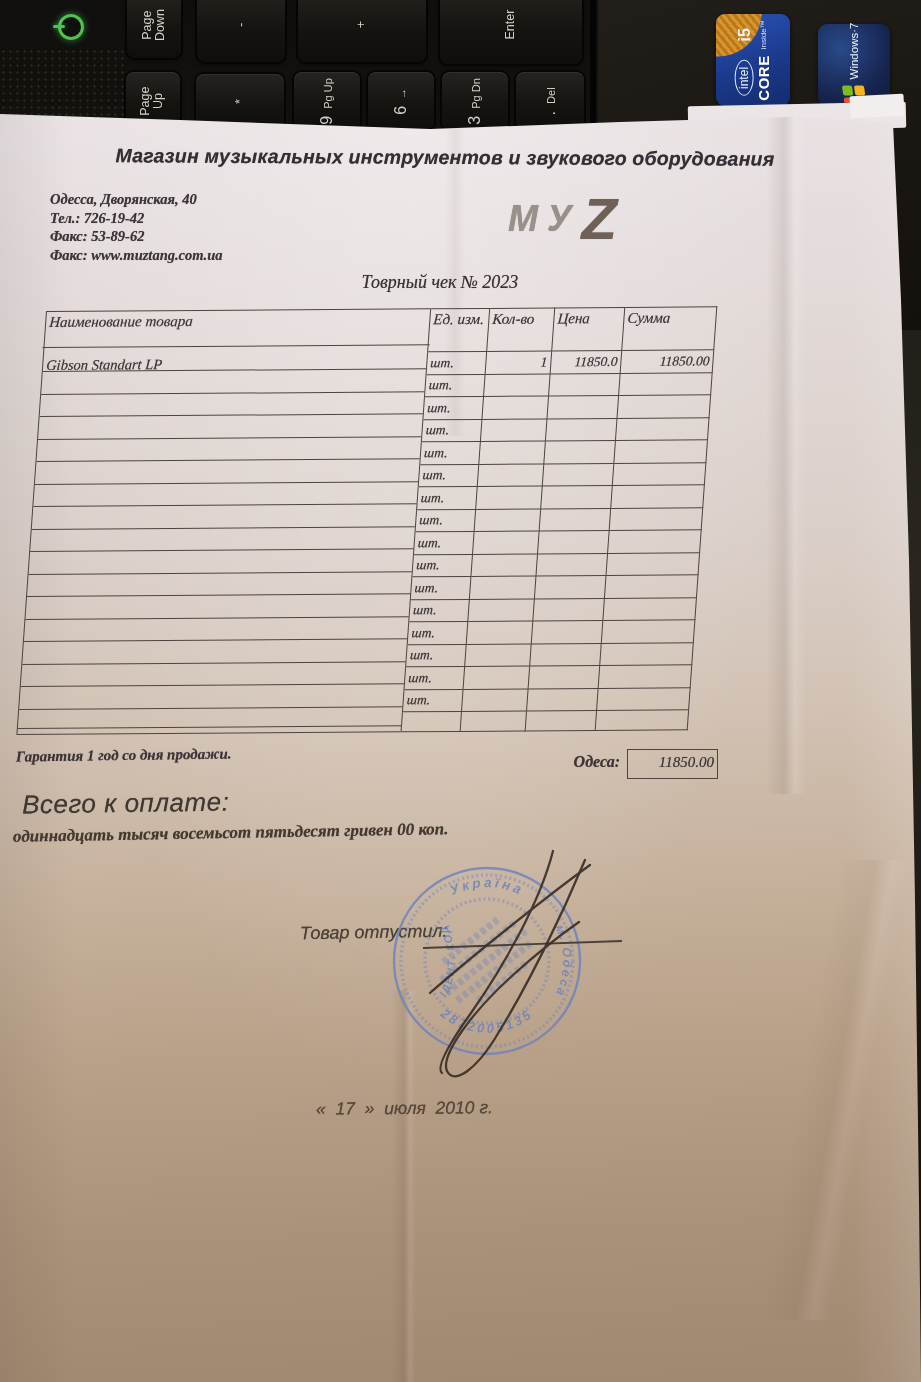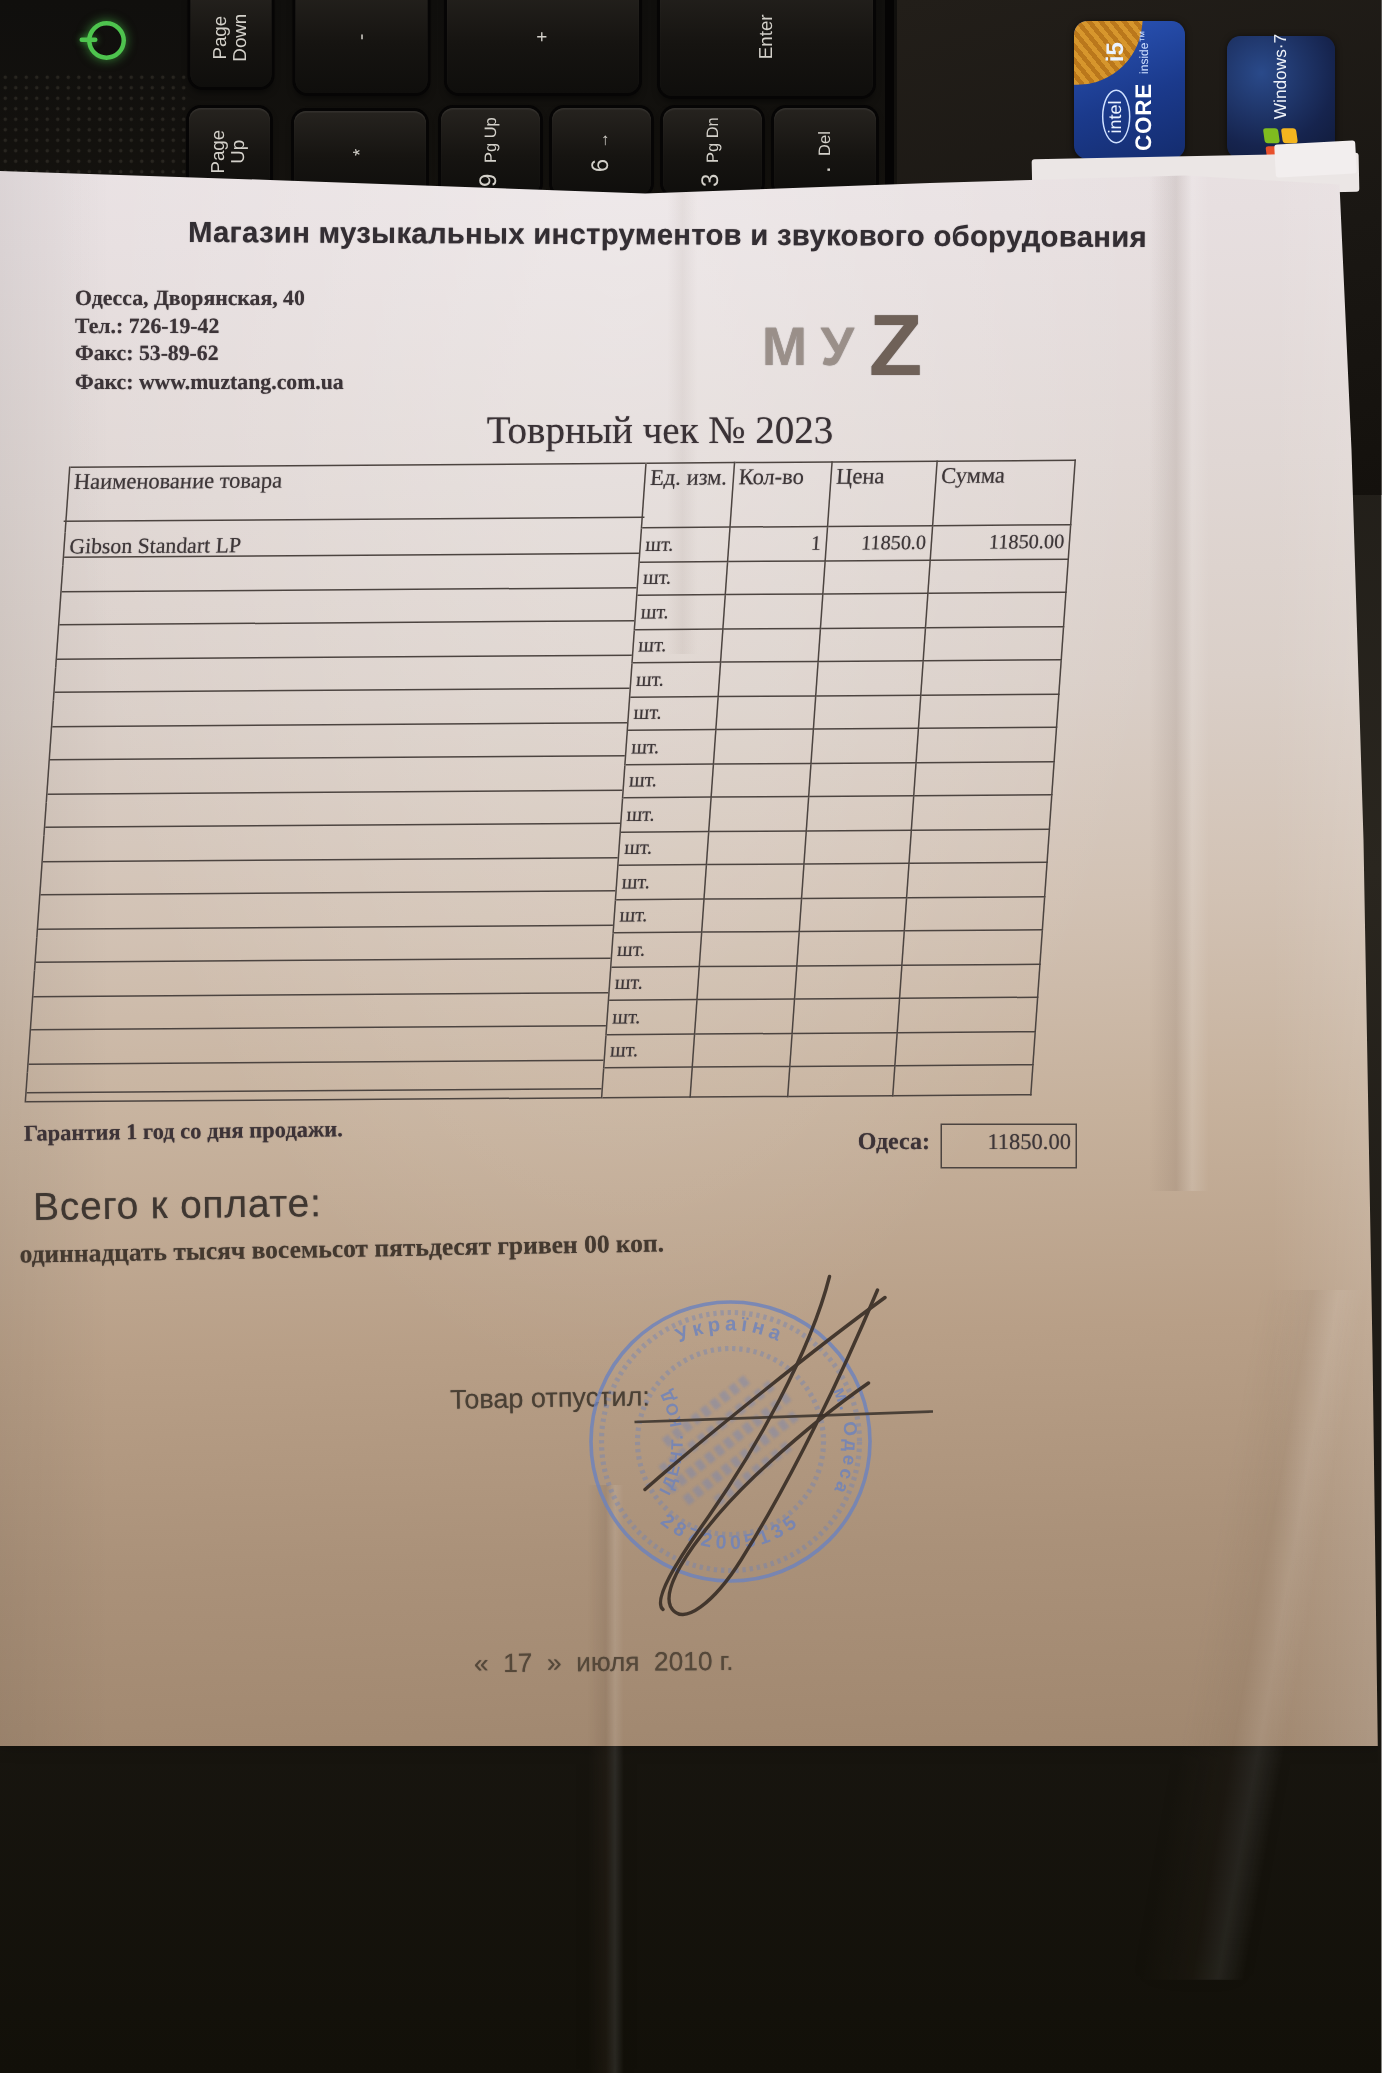--- a/index.html
+++ b/index.html
@@ -63,51 +63,51 @@
   .sticker-white{position:absolute;left:720px;top:116px;width:52px;height:26px;background:#e9e6e2;border-radius:4px 4px 0 0;}
   .sticker-white::before{content:"";position:absolute;left:6px;top:5px;width:14px;height:10px;border:2px solid #7c7а74;border-color:#7c7a74;}
   .sticker-white::after{content:"";position:absolute;right:7px;top:6px;width:8px;height:8px;background:#8a867f;}
   .sticker-red{position:absolute;left:826px;top:110px;width:60px;height:30px;border-radius:4px;
     background:linear-gradient(180deg,#c3261b,#9d1c12);}
   .sticker-red::before{content:"";position:absolute;left:5px;top:7px;width:10px;height:13px;background:#e8e4de;border-radius:2px;}
   
   .wedge1{position:absolute;left:688px;top:104px;width:218px;height:26px;background:#ebe6e5;transform:rotate(-1.2deg);border-radius:2px;z-index:2;}
   .wedge2{position:absolute;left:850px;top:95px;width:54px;height:22px;background:#f2eeee;transform:rotate(-3deg);border-radius:2px;z-index:2;}
   
-  .paper{position:absolute;left:0;top:0;width:921px;height:1164px;z-index:3;
+  .paper{position:absolute;left:0;top:0;width:921px;height:1382px;z-index:3;
     clip-path:polygon(0 114px,180px 120px,430px 129px,620px 122px,790px 117px,893px 123px,
       901px 300px,909px 560px,915px 900px,919px 1200px,921px 1382px,0 1382px);
     background:linear-gradient(178deg,#ede6e9 0%,#e7dfe0 14%,#e0d7d4 28%,#dacfc8 40%,#d2c2b4 52%,
       #c6b19c 64%,#b89f87 76%,#aa9179 88%,#a0876f 100%);
-    filter:drop-shadow(0 -3px 6px rgba(0,0,0,.5));}
+    filter:drop-shadow(0 -3px 6px rgba(0,0,0,.5));font-style:italic;}
   .paper::before{content:"";position:absolute;inset:0;
     background:radial-gradient(ellipse at 45% 10%,rgba(255,255,255,.28),transparent 55%),
                linear-gradient(90deg,rgba(0,0,0,.06),transparent 8%,transparent 92%,rgba(255,255,255,.14));
     pointer-events:none;}
   .crease{position:absolute;pointer-events:none;}
   .crease-v1{left:766px;top:114px;width:40px;height:680px;
     background:linear-gradient(90deg,transparent,rgba(90,70,60,.12) 45%,rgba(255,255,255,.14) 72%,transparent);}
   .crease-v2{left:392px;top:990px;width:24px;height:392px;
     background:linear-gradient(90deg,transparent,rgba(90,70,55,.14) 50%,rgba(255,255,255,.10) 75%,transparent);}
   .crease-v3{left:445px;top:116px;width:20px;height:320px;
     background:linear-gradient(90deg,transparent,rgba(110,90,80,.08) 50%,transparent);}
   .crease-d1{left:800px;top:860px;width:70px;height:460px;transform:skewX(-10deg);
     background:linear-gradient(90deg,transparent,rgba(100,80,60,.08) 50%,rgba(255,255,255,.08) 75%,transparent);}
   
   .ptext{position:absolute;color:#3e3739;text-shadow:0 0 .7px rgba(62,55,57,.65);}
   .store-header{left:85px;top:146px;width:720px;text-align:center;font-weight:bold;font-size:19.5px;
     letter-spacing:.2px;color:#332e33;transform:rotate(.3deg);}
   .addr{left:50px;top:190px;font-family:"Liberation Serif",serif;font-weight:bold;font-size:14.5px;
     line-height:18.6px;color:#3c3438;}
   .addr div{white-space:nowrap;}
-  .logo{left:508px;top:208px;display:flex;align-items:center;filter:blur(.4px);}
+  .logo{left:508px;top:196px;display:flex;align-items:center;filter:blur(.4px);}
   .logo-part{font-weight:bold;font-size:36px;letter-spacing:9px;color:rgba(160,148,141,.85);}
   .logo-z{font-weight:bold;font-size:58px;line-height:.8;color:#6f6158;margin:0 1px;}
   .doc-title{left:240px;top:272px;width:400px;text-align:center;font-family:"Liberation Serif",serif;
-    font-size:26px;color:#3a3236;}
+    font-size:18px;color:#3a3236;}
   
   .tbl-wrap{position:absolute;left:46px;top:311px;width:676px;transform:skewX(-4deg) skewY(-.4deg);transform-origin:0 0;}
   table.rtable{width:670px;border-collapse:collapse;border:1.7px solid #4c4440;
     font-family:"Liberation Serif",serif;color:#3e3739;table-layout:fixed;}
   .rtable col.w-name{width:384px;} .rtable col.w-unit{width:59px;} .rtable col.w-qty{width:65px;}
   .rtable col.w-price{width:70px;} .rtable col.w-sum{width:92px;}
   .rtable th{border:1.5px solid #4c4440;font-weight:normal;font-size:15px;text-align:left;
     vertical-align:top;padding:2px 3px;height:38px;text-shadow:0 0 .7px rgba(62,55,57,.65);}
   .rtable td{border:1.5px solid #4c4440;font-size:13.5px;padding:0 3px;height:21.5px;
     text-shadow:0 0 .7px rgba(62,55,57,.65);overflow:hidden;white-space:nowrap;}

